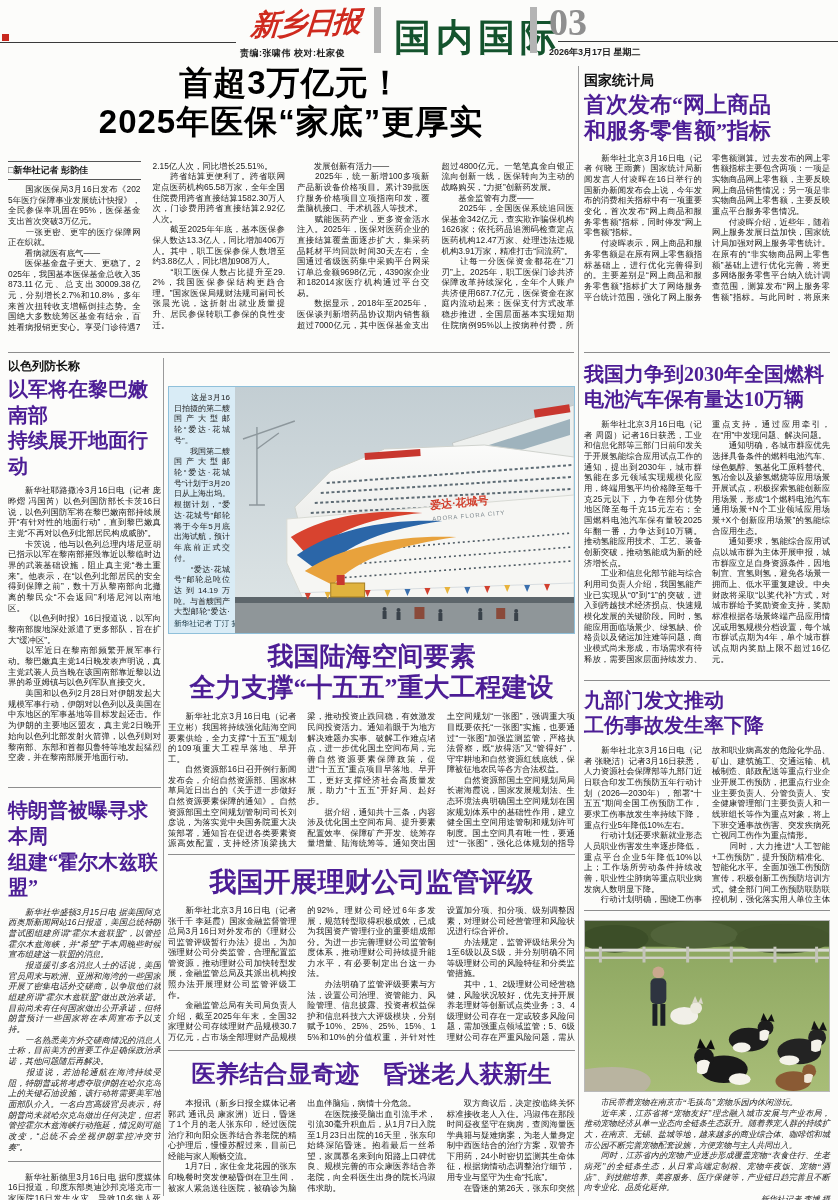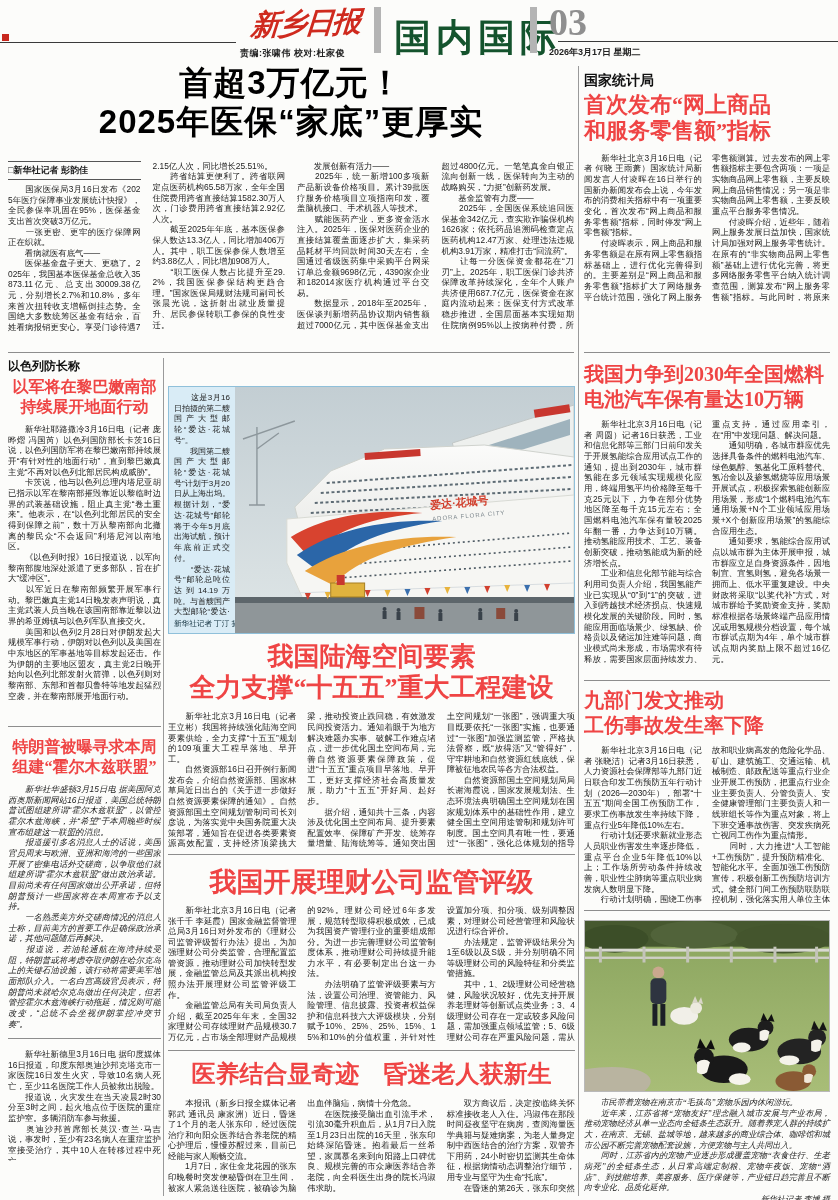--- a/index.html
+++ b/index.html
@@ -27,35 +27,35 @@
   .issue-date { position:absolute; left:549px; top:46px; font-size:9px; font-weight:bold; color:#222; white-space:nowrap; }
   
   .v-rule { position:absolute; width:1px; background:#9a9a9a; }
   .h-div  { position:absolute; height:1px; background:#8d8d8d; }
   
   .body-text { white-space:pre-line; text-align:justify; word-break:break-all; color:#1c1c1c; }
   .cols2 { column-count:2; column-gap:10px; overflow:hidden; }
   .cols3 { column-count:3; column-gap:11px; overflow:hidden; }
   .cols4 { column-count:4; column-gap:12px; overflow:hidden; }
   .kicker  { font-family:"Liberation Serif", serif; font-weight:bold; color:#111; }
-  .hl-serif{ font-family:"Liberation Serif", serif; font-weight:bold; color:#ef4444; white-space:pre-line; }
+  .hl-serif{ font-family:"Liberation Serif", serif; font-weight:bold; color:#4c1d95; white-space:pre-line; }
   .byline-box { border-top:1px solid #555; border-bottom:1px solid #555; font-weight:bold; font-size:9px; padding:3px 0; margin-bottom:4px; break-inside:avoid; }
   
   .lead { position:absolute; left:8px; top:64px; width:566px; }
   .lead-hl { text-align:center; font-weight:900; font-size:33px; line-height:1.18; letter-spacing:1px; color:#000; white-space:pre-line; }
   .lead-cols { margin-top:19px; height:178px; font-size:8.4px; line-height:1.26; }
   
   .stats { position:absolute; left:584px; top:72px; width:246px; }
   .stats .kicker { font-size:14px; margin-bottom:2px; }
   .stats .hl-serif { font-size:22px; line-height:1.2; }
   .stats .body-text { margin-top:8px; height:160px; font-size:8.4px; line-height:1.27; }
   
   .rail-left { position:absolute; left:8px; top:358px; width:153px; }
   .rail-left .kicker { font-size:12px; }
-  .rail-left .hl-serif { font-size:16px; line-height:1.28; margin:2px 0 6px;text-align:center; }
+  .rail-left .hl-serif { font-size:20px; line-height:1.28; margin:2px 0 6px; }
   .rail-left .body-text { font-size:8.4px; line-height:1.27; }
   .rail-div { border:none; border-top:1px solid #8d8d8d; margin:10px 0; }
   
   .photo-block { position:absolute; left:168px; top:386px; width:407px; height:248px; border:1px solid #8fc0da; display:flex; background:#5eead4; }
   .photo-caption { width:66px; background:#d9ecf6; padding:6px 5px 4px; font-size:8px; line-height:1.34; color:#13323f; display:flex; flex-direction:column; }
   .photo-caption .body-text { flex:1; overflow:hidden; }
   .photo-caption .credit { text-align:right; font-size:7.6px; margin-top:2px; white-space:nowrap; }
   .photo-svg { flex:1; display:block; }
   
   .land { position:absolute; left:168px; top:642px; width:407px; }

